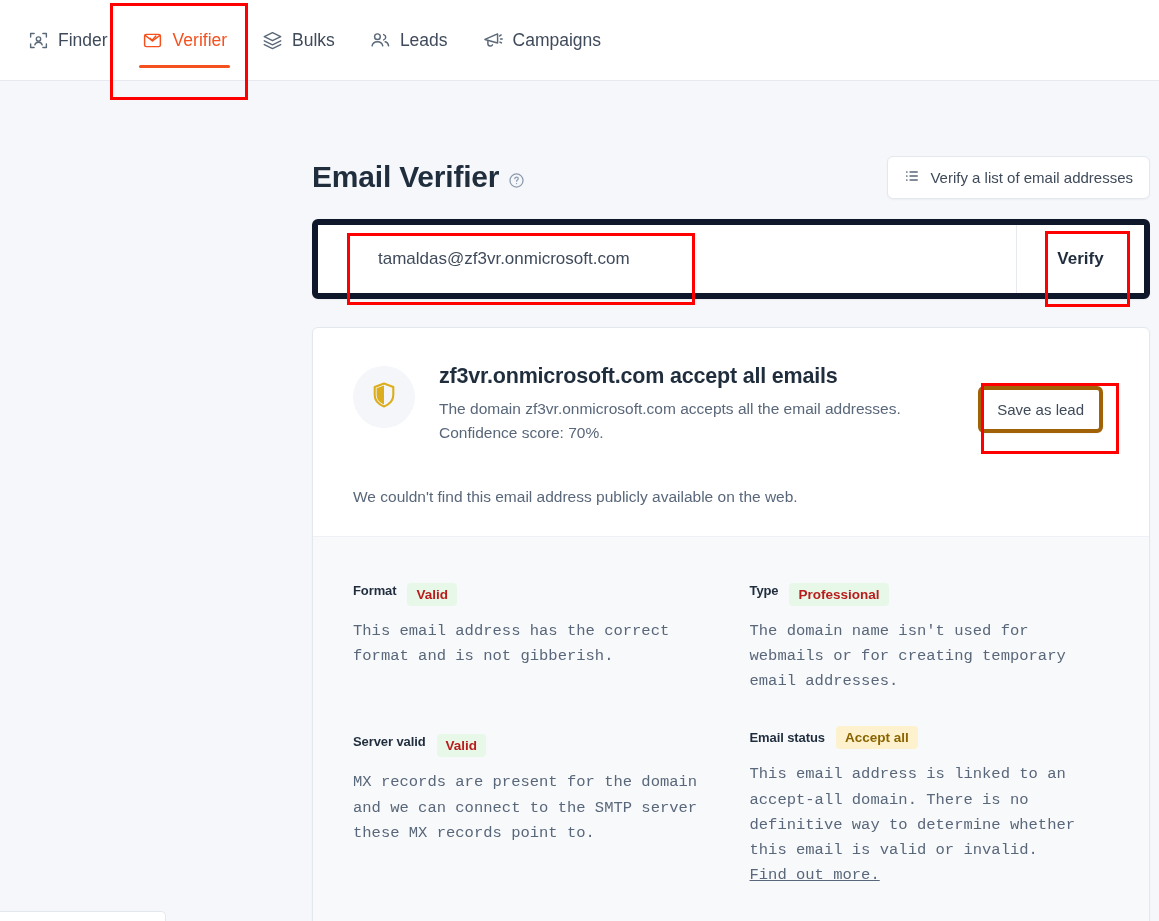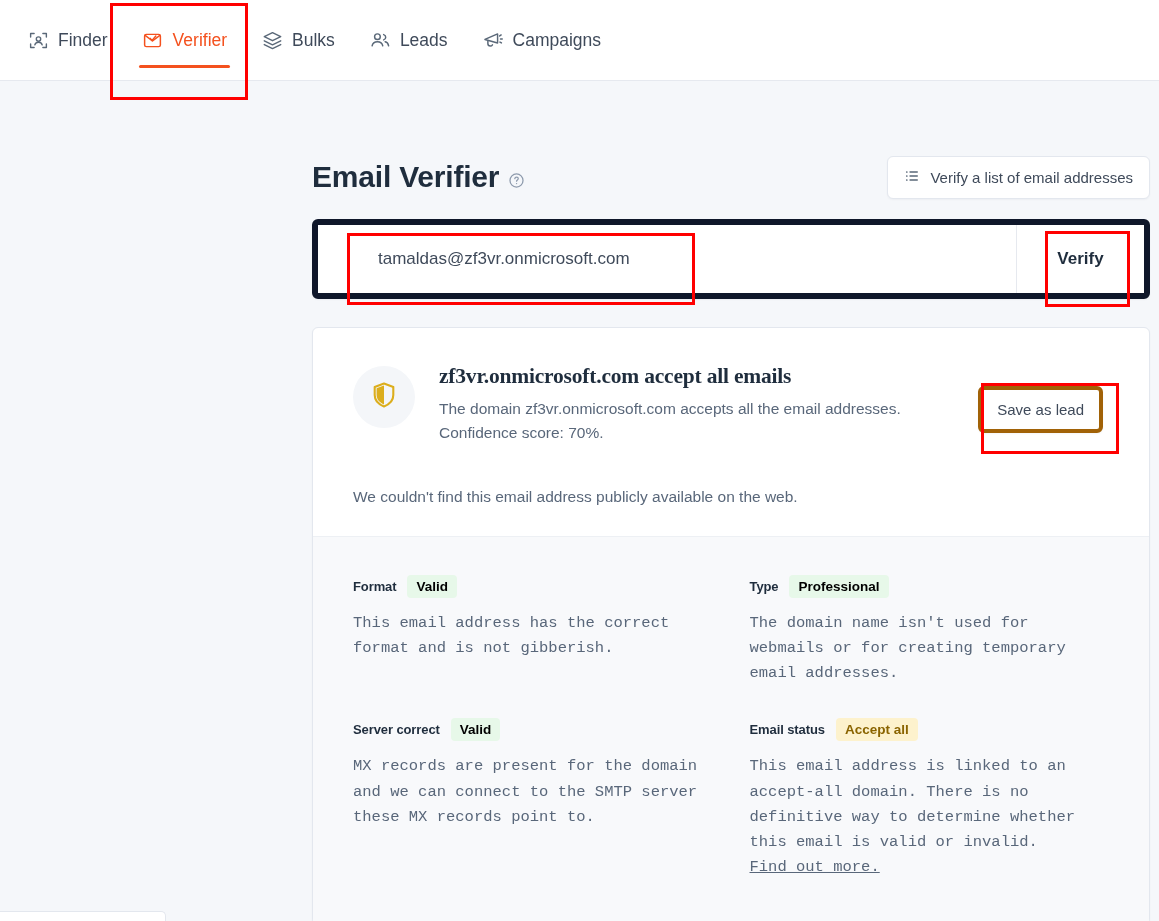--- a/index.html
+++ b/index.html
@@ -163,21 +163,20 @@
     flex: 0 0 62px;
     margin-top: 2px;
   }
   .head-texts { margin-left: 24px; flex: 1; }
   .result-title {
     font-size: 21.5px;
     font-weight: 700;
     color: #1f2d3d;
     letter-spacing: -0.2px;
     margin-bottom: 8px;
-    font-family: Liberation Serif, serif;
   }
   .result-sub {
     font-size: 15.5px;
     color: #59677a;
     line-height: 1.52;
   }
   .save-lead-btn {
     background: #ffffff;
     border: 4px solid #a16207;
     border-radius: 6px;
@@ -218,21 +217,21 @@
     font-weight: 700;
     color: #1f2d3d;
     letter-spacing: -0.1px;
   }
   .badge {
     font-size: 13.5px;
     font-weight: 700;
     padding: 4px 9px;
     border-radius: 4px;
   }
-  .badge.green { background: #e7f8e9; color: #000000; }
+  .badge.green { background: #e7f8e9; color: #b91c1c; margin-top: 8px; }
   .badge.yellow { background: #fdf2cd; color: #8a6400; }
   .detail-desc {
     font-size: 15.5px;
     color: #59677a;
     line-height: 1.62;
     max-width: 360px;
     font-family: Liberation Mono, monospace;
   }
   .findout {
     color: #59677a;
@@ -391,21 +390,21 @@
         <div>
           <div class="detail-head">
             <span class="detail-label">Type</span>
             <span class="badge green">Professional</span>
           </div>
           <div class="detail-desc">The domain name isn't used for webmails or for creating temporary email addresses.</div>
         </div>
 
         <div>
           <div class="detail-head">
-            <span class="detail-label">Server correct</span>
+            <span class="detail-label">Server valid</span>
             <span class="badge green">Valid</span>
           </div>
           <div class="detail-desc">MX records are present for the domain and we can connect to the SMTP server these MX records point to.</div>
         </div>
 
         <div>
           <div class="detail-head">
             <span class="detail-label">Email status</span>
             <span class="badge yellow">Accept all</span>
           </div>

